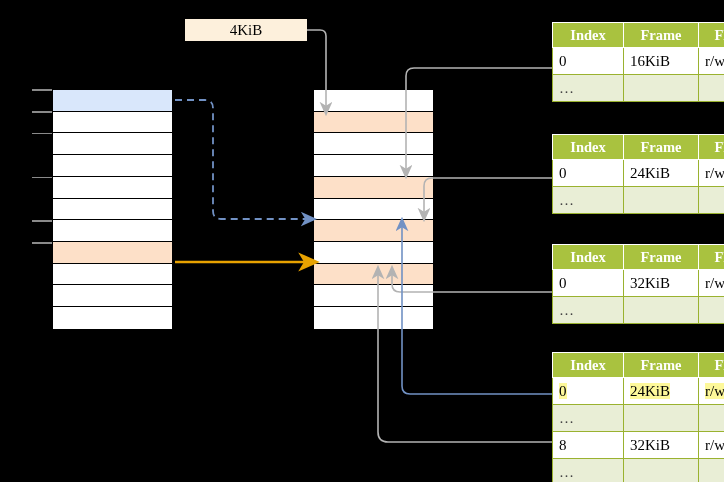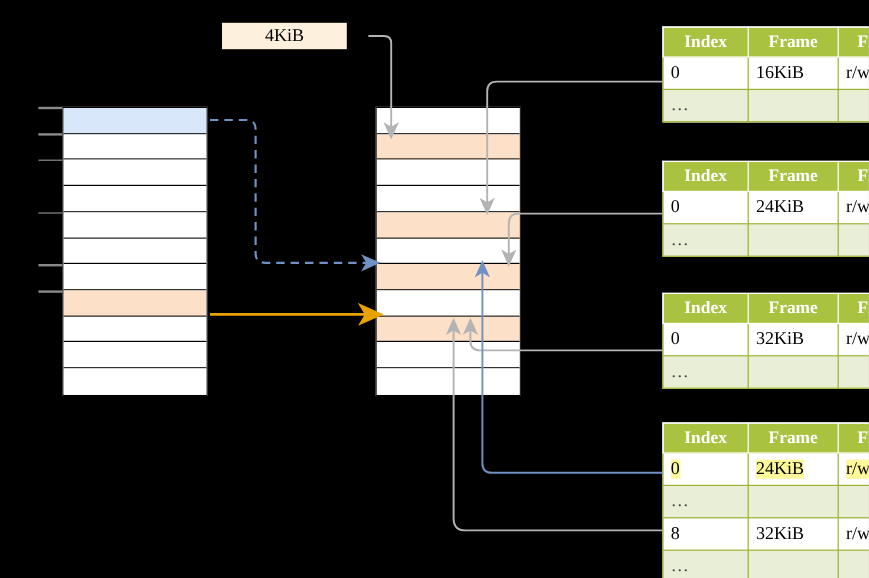--- a/index.html
+++ b/index.html
@@ -68,21 +68,21 @@
   .c-flags{width:52px;}
 
   
   #wires{position:absolute;left:0;top:0;width:724px;height:482px;pointer-events:none;}
 </style>
 </head>
 <body>
 
 <div id="stage">
 
-  <div class="size-label" style="left:185px;top:19px;width:104px;">4KiB</div>
+  <div class="size-label" style="left:185px;top:19px;width:122px;">4KiB</div>
 
   <div class="col" id="col-left" style="left:52px;top:89px;width:121px;height:241px;">
       <div class="cell blue" style="height: 21.7273px;"></div>
       <div class="cell " style="height: 21.7273px;"></div>
       <div class="cell " style="height: 21.7273px;"></div>
       <div class="cell " style="height: 21.7273px;"></div>
       <div class="cell " style="height: 21.7273px;"></div>
       <div class="cell " style="height: 21.7273px;"></div>
       <div class="cell " style="height: 21.7273px;"></div>
       <div class="cell peach" style="height: 21.7273px;"></div>

